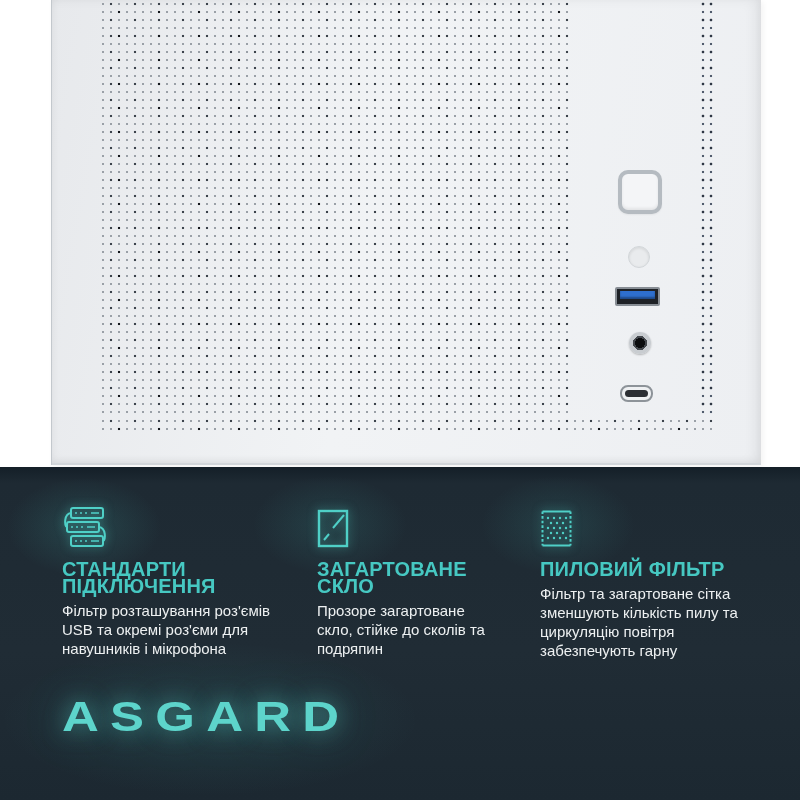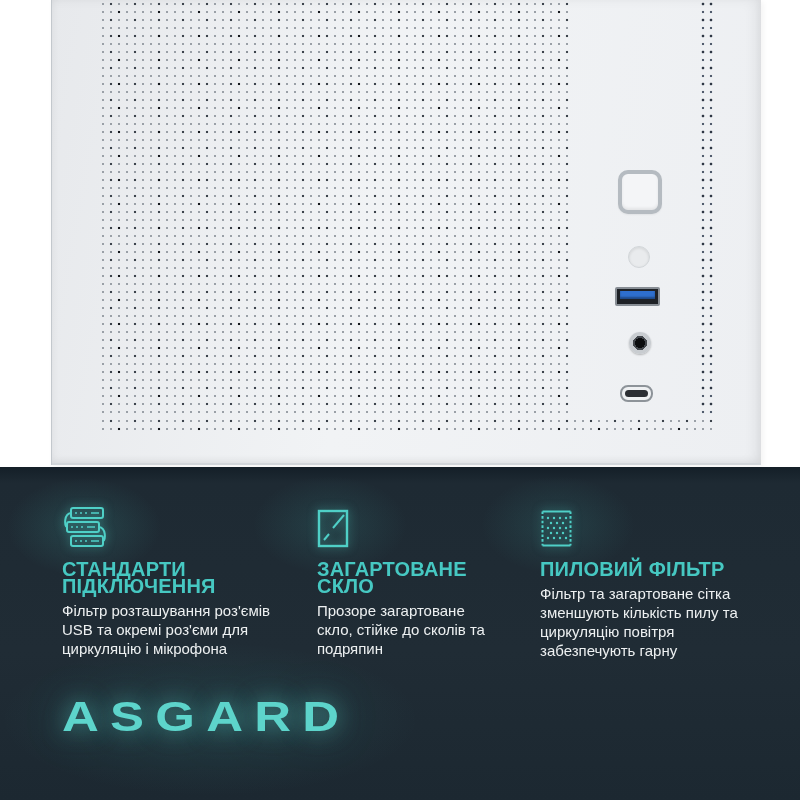--- a/index.html
+++ b/index.html
@@ -122,21 +122,21 @@
         <g stroke-width="1.6">
           <path d="M13 7 h2 M18 7 h2 M23 7 h2 M29 7 h8"></path>
           <path d="M9 21 h2 M14 21 h2 M19 21 h2 M25 21 h8"></path>
           <path d="M13 35 h2 M18 35 h2 M23 35 h2 M29 35 h8"></path>
         </g>
       </svg>
     </div>
     <h3 class="feature-title">СТАНДАРТИ ПІДКЛЮЧЕННЯ</h3>
     <div class="feature-line">Фільтр розташування роз'ємів</div>
     <div class="feature-line">USB та окремі роз'єми для</div>
-    <div class="feature-line">циркуляцію і мікрофона</div>
+    <div class="feature-line">навушників і мікрофона</div>
   </div>
 
   <div class="feature feature-2">
     <div class="icon-wrap">
       <svg width="32" height="39" viewBox="0 0 32 39" fill="none" stroke="#4fd0c7" stroke-width="2.4">
         <rect x="2" y="2" width="28" height="35"></rect>
         <path d="M16 19 L27 6" stroke-width="2"></path>
         <path d="M7 31 L12 25" stroke-width="2"></path>
       </svg>
     </div>

